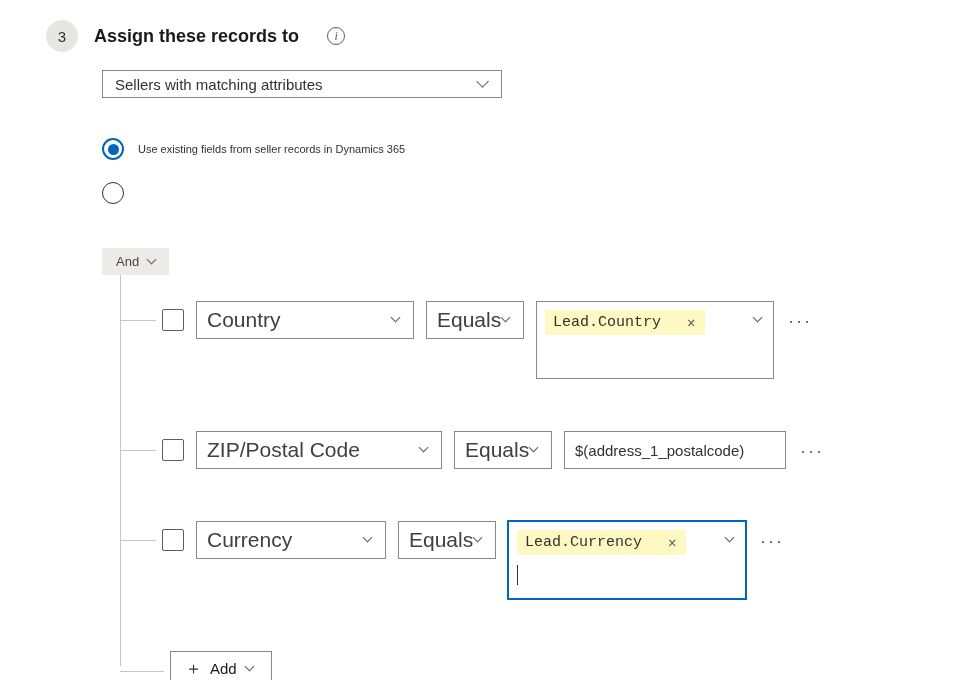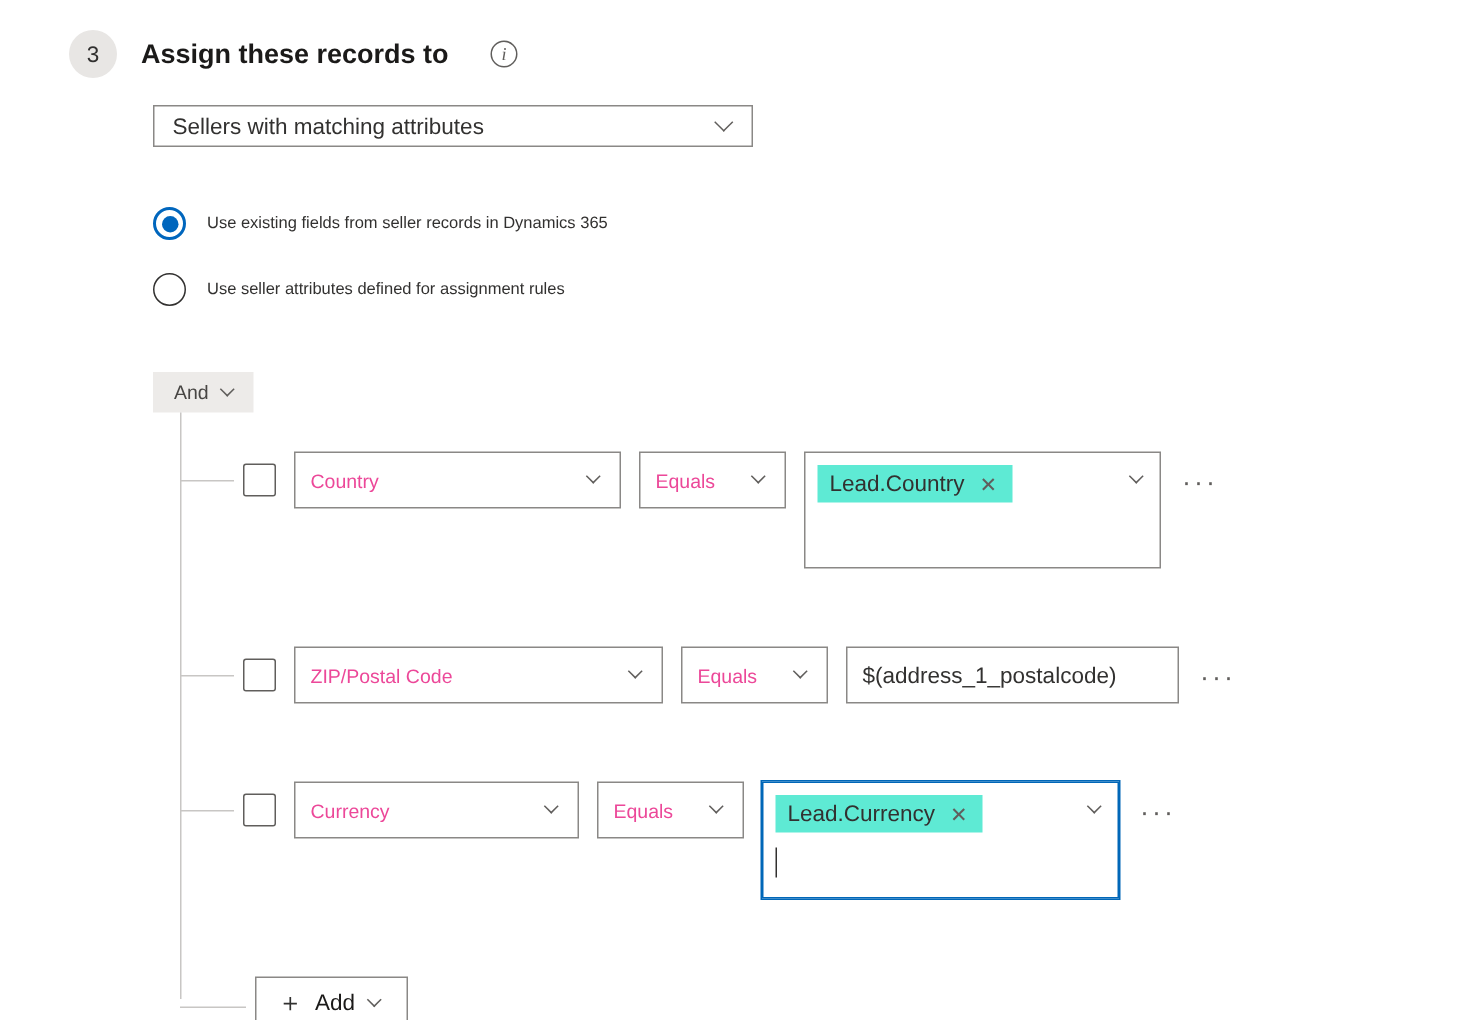--- a/index.html
+++ b/index.html
@@ -85,24 +85,24 @@
   .field-box, .op-box, .val-box {
     border: 1px solid #8a8886; background: #fff; height: 38px;
     display: flex; align-items: center; justify-content: space-between;
     padding: 0 10px; cursor: pointer;
   }
   .field-box { width: 218px; }
   .op-box { width: 98px; }
   .val-box { width: 238px; align-items: flex-start; padding: 8px 8px; height: auto; min-height: 78px; flex-direction: row; }
   .val-box.single { min-height: 38px; height: 38px; padding: 0 10px; align-items: center; }
   .val-box.active { border: 1px solid #0067b8; outline: 1px solid #0067b8; }
-  .box-text { font-size: 13px; color: #ec4899; }
+  .box-text { font-size: 21px; color: #404040; }
   .tag {
-    background: #5eead4; display: inline-flex; align-items: center; gap: 8px;
-    padding: 4px 8px; font-size: 15px; color: #323130; max-width: 100%;
+    background: #fef9c3; display: inline-flex; align-items: center; gap: 24px;
+    padding: 4px 8px; font-size: 15px; color: #323130; max-width: 100%; font-family: Liberation Mono, monospace;
   }
   .tag-x { color: #605e5c; cursor: pointer; font-size: 14px; padding: 0 2px; }
   .val-inner { flex: 1; display: flex; flex-direction: column; align-items: flex-start; gap: 6px; }
   .caret-line {
     width: 1px; height: 20px; background: #323130; margin-top: 4px;
   }
   .val-chevron { align-self: flex-start; margin-top: 4px; margin-left: 6px; }
   .more {
     color: #605e5c; font-size: 18px; letter-spacing: 2px; cursor: pointer;
     padding: 6px 2px; align-self: flex-start; margin-top: 4px;
@@ -133,21 +133,20 @@
       <span class="chevron"></span>
     </div>
 
     <div class="radio-group">
       <div class="radio-row">
         <div class="radio selected"></div>
         <div class="radio-label">Use existing fields from seller records in Dynamics 365</div>
       </div>
       <div class="radio-row">
         <div class="radio"></div>
-        <div class="radio-label">Use seller attributes defined for assignment rules</div>
       </div>
     </div>
 
     <div class="condition-area">
       <div class="and-pill">
         <span>And</span>
         <span class="chevron small"></span>
       </div>
 
       <div class="tree">

